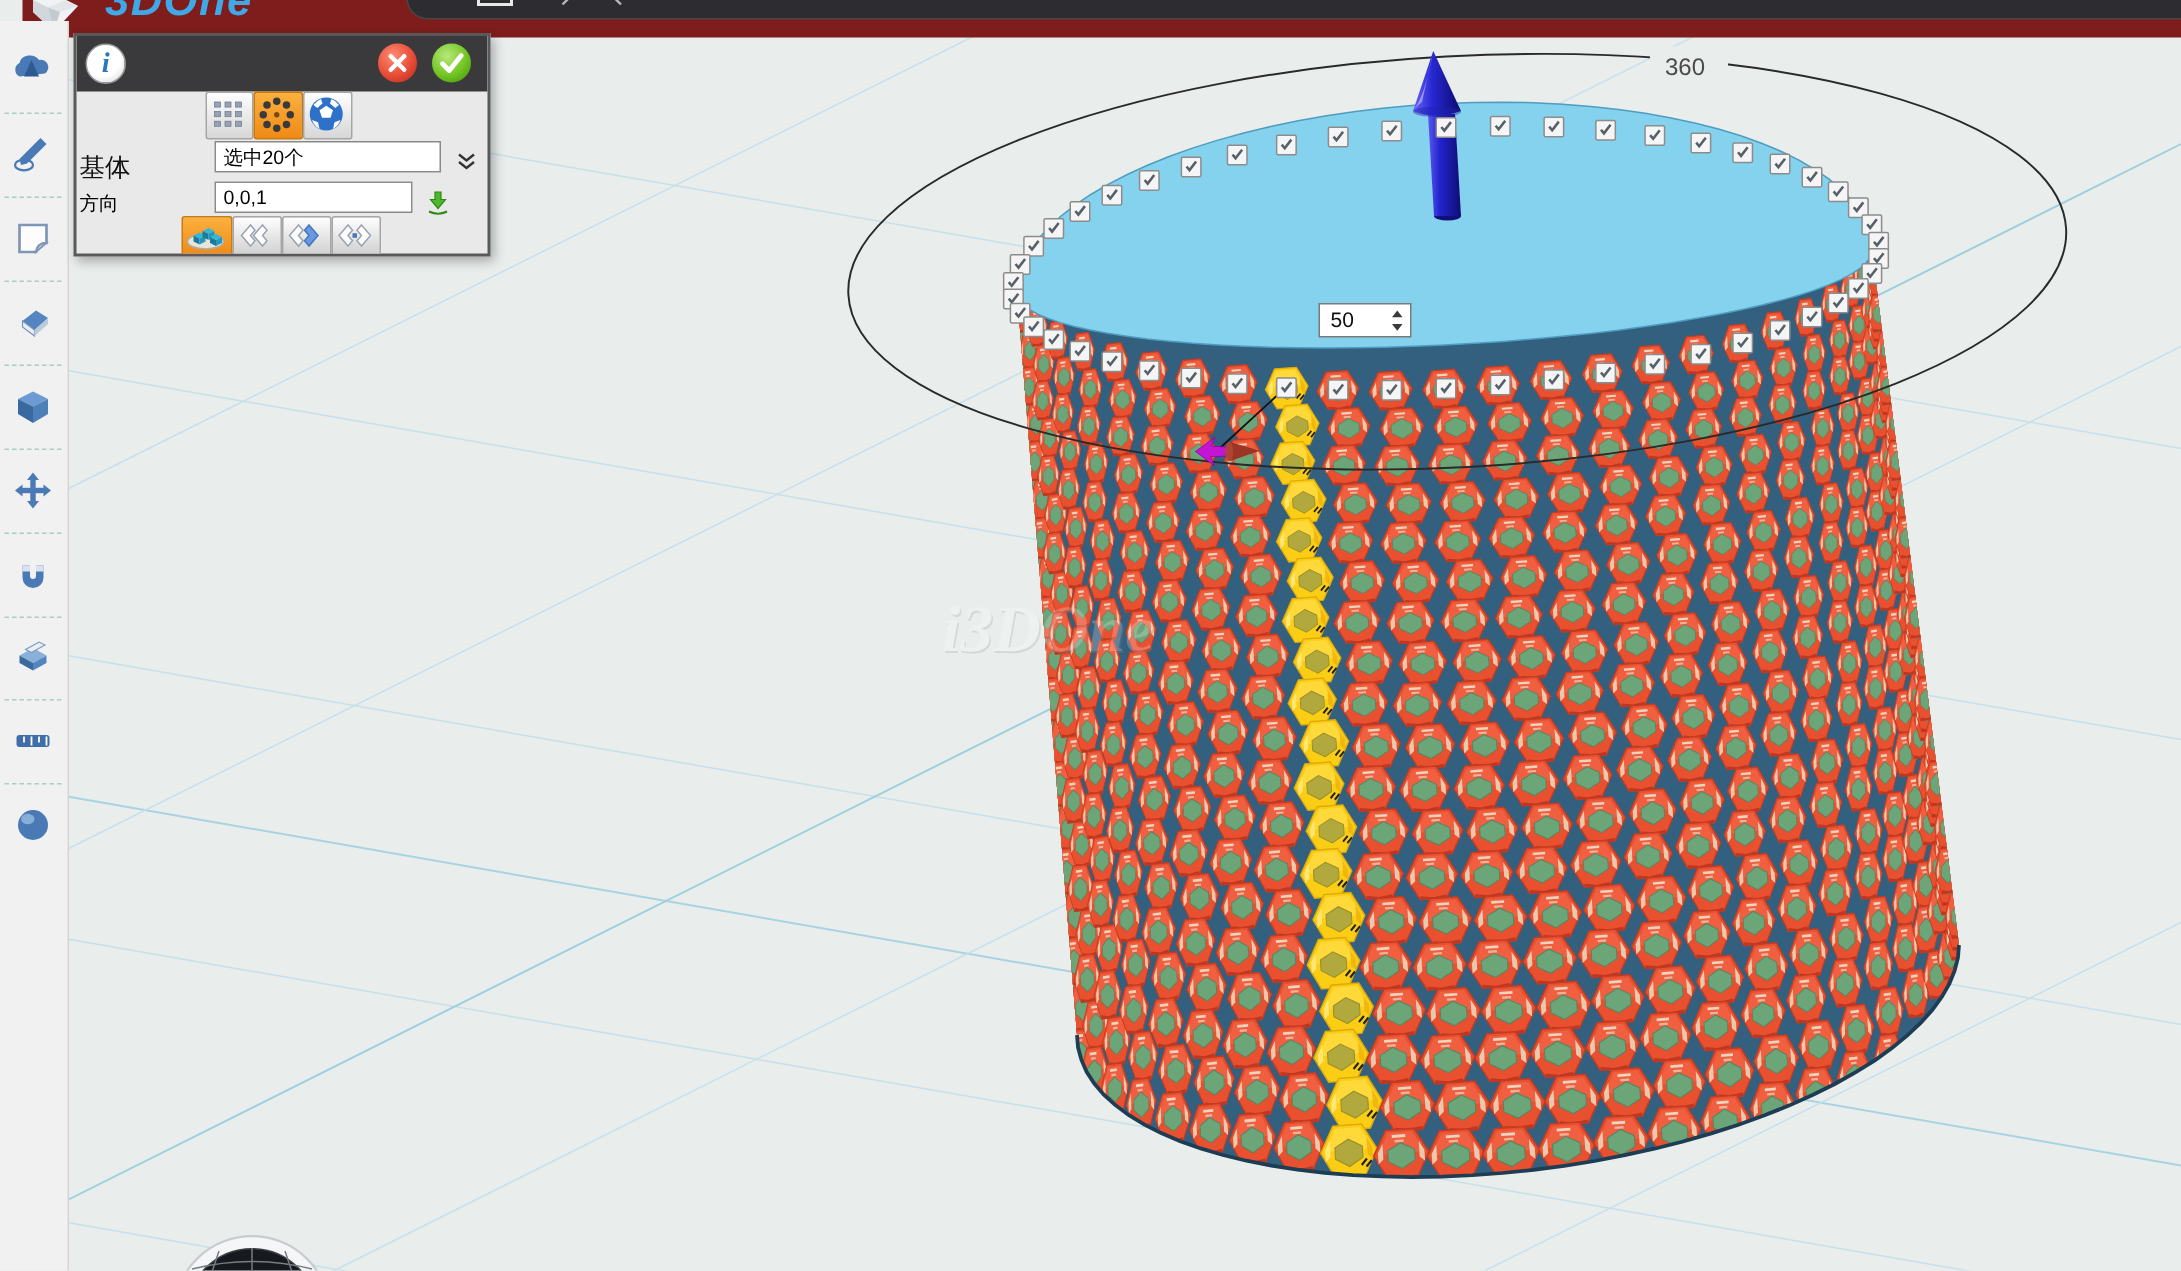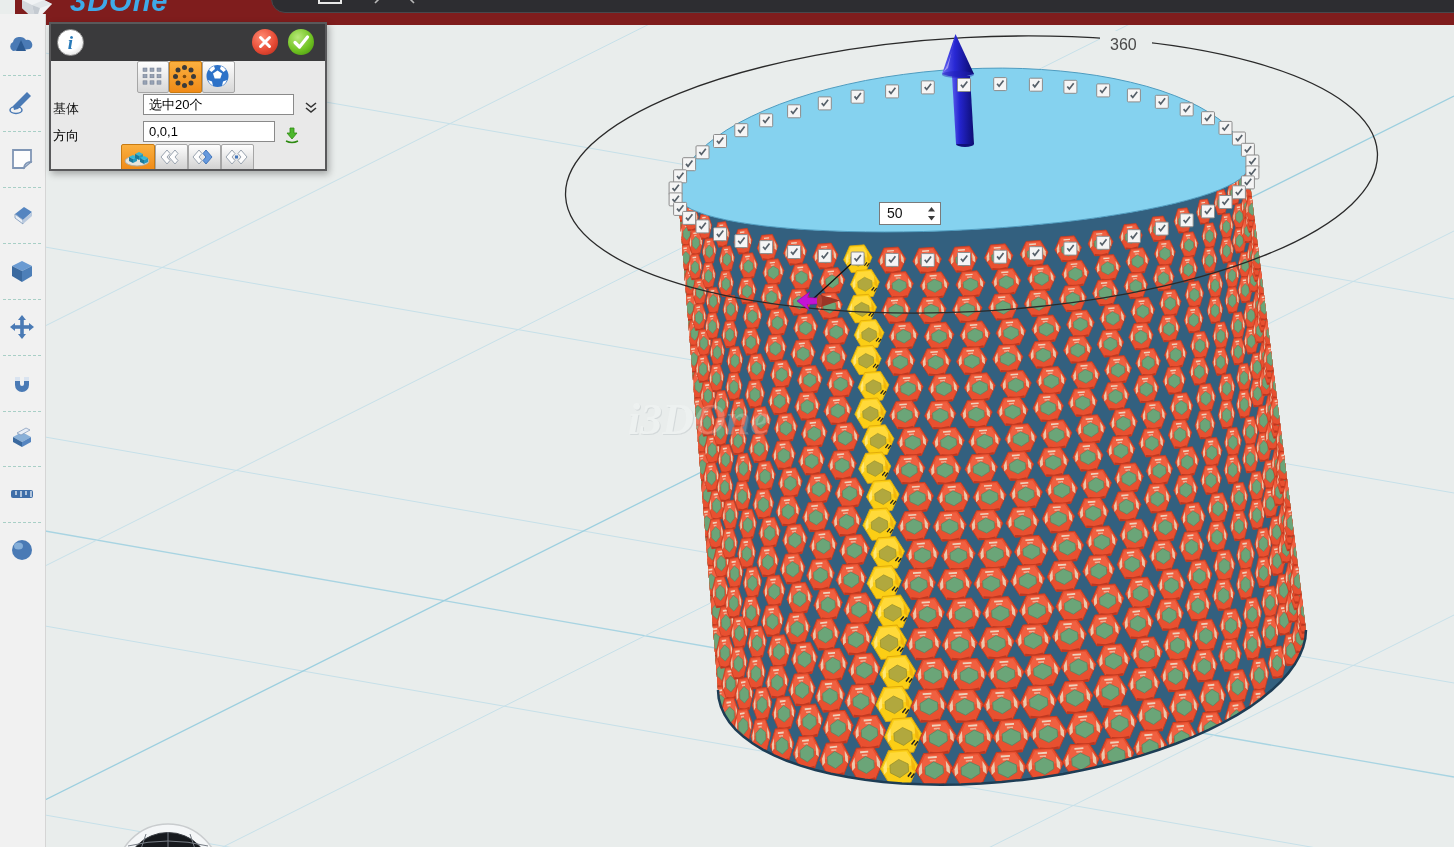--- a/index.html
+++ b/index.html
@@ -823,21 +823,21 @@
         <circle cx="14.5" cy="14" r="11" fill="#2d72c8"></circle>
     <g fill="#fff">
           <path d="M14.5,8.5 L19,11.5 L17.3,16.5 L11.7,16.5 L10,11.5 Z"></path>
     <path d="M6,8 a11,11 0 0 1 5,-4 L12,7 L8.5,10 Z"></path>
           <path d="M23,8 a11,11 0 0 0 -5,-4 L17,7 L20.5,10 Z"></path>
     <path d="M5,18 L9,19.5 L10,24 A11,11 0 0 1 5,18 Z"></path>
           <path d="M24,18 L20,19.5 L19,24 A11,11 0 0 0 24,18 Z"></path>
         </g>
       </svg>
   </div>
-  <div style="position:absolute;left:2px;top:76px;font-size:13px;color:#111">基体</div>
+  <div style="position:absolute;left:2px;top:76px;font-size:17px;color:#111">基体</div>
   <input style="position: absolute; left: 92px; top: 70px; width: 151px; height: 21px; border: 1px solid rgb(138, 138, 138); background: rgb(255, 255, 255); font-size: 13px; font-family: &quot;Liberation Sans&quot;, sans-serif; padding: 0px 0px 0px 5px;" value="选中20个">
   <svg width="14" height="14" viewBox="0 0 14 14" style="position:absolute;left:253px;top:77px">
       <path d="M2,2 L7,6 L12,2 M2,7 L7,11 L12,7" fill="none" stroke="#333" stroke-width="1.6"></path>
     </svg>
   <div style="position:absolute;left:2px;top:103px;font-size:13px;color:#000000">方向</div>
   <input style="position: absolute; left: 92px; top: 97px; width: 132px; height: 21px; border: 1px solid rgb(138, 138, 138); background: rgb(255, 255, 255); font-size: 13px; font-family: &quot;Liberation Sans&quot;, sans-serif; padding: 0px 0px 0px 5px;" value="0,0,1">
   <svg width="18" height="18" viewBox="0 0 18 18" style="position:absolute;left:232px;top:102px">
       <path d="M7,2 L11,2 L11,7 L14,7 L9,13 L4,7 L7,7 Z" fill="#4db82e" stroke="#2e8a12" stroke-width="0.8"></path>
       <path d="M3,15 Q9,18 15,15" fill="none" stroke="#2e8a12" stroke-width="1.4"></path>
     </svg>

